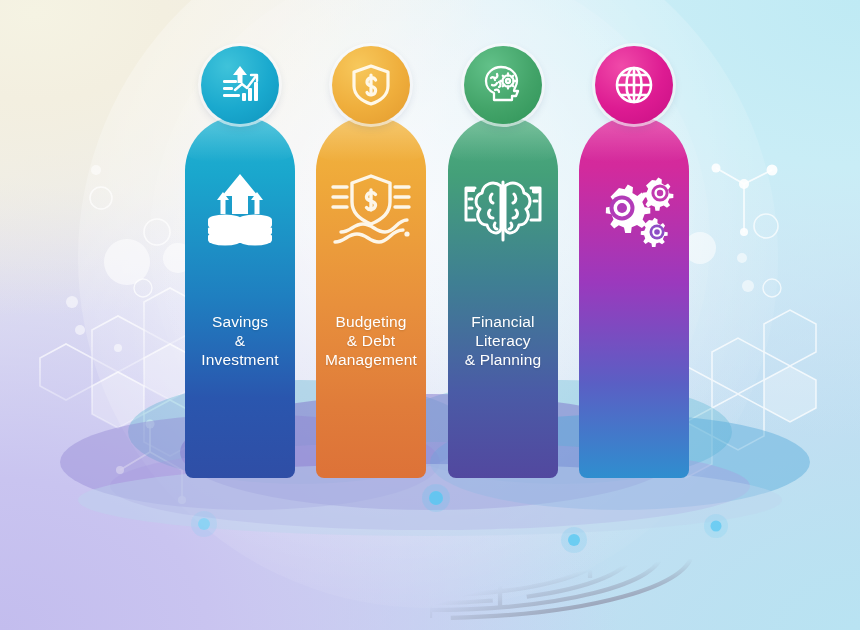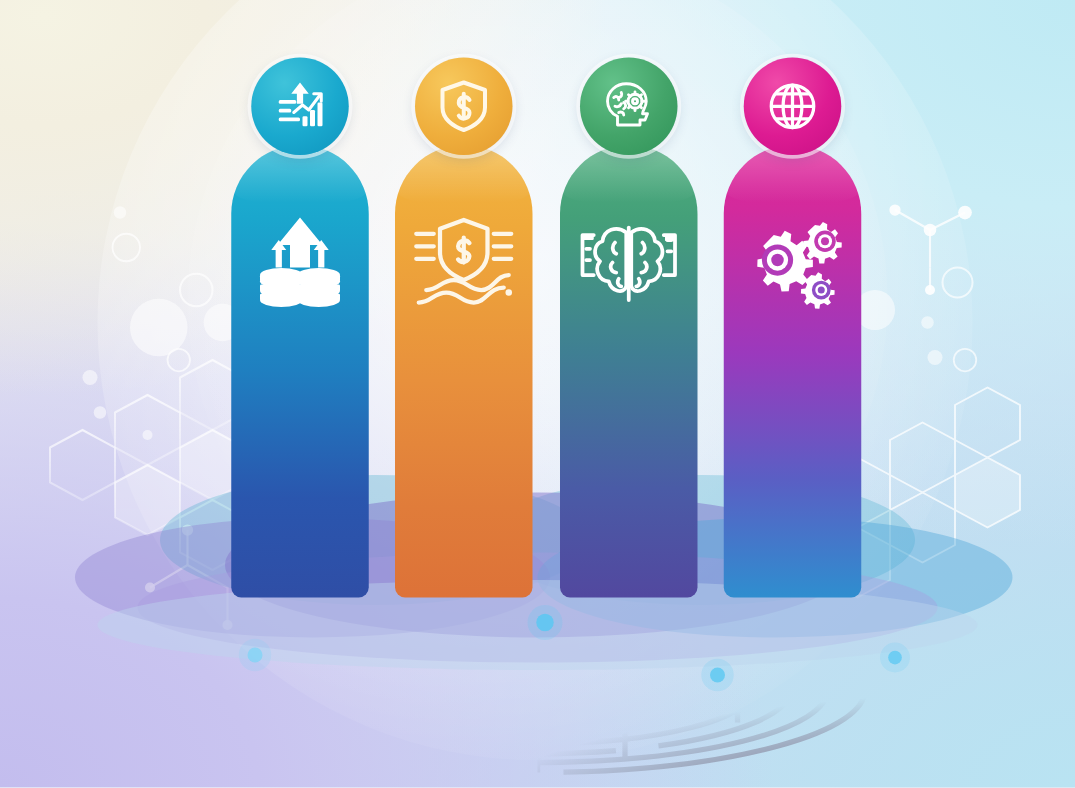--- a/index.html
+++ b/index.html
@@ -193,39 +193,45 @@
             <ellipse cx="57" cy="52" rx="17" ry="5.6"></ellipse>
             <rect x="40" y="52" width="34" height="5" rx="1"></rect>
             <ellipse cx="57" cy="57" rx="17" ry="5.6"></ellipse>
             <rect x="40" y="59.5" width="34" height="5" rx="1"></rect>
             <ellipse cx="57" cy="64.5" rx="17" ry="5.6"></ellipse>
             <rect x="40" y="67" width="34" height="5" rx="1"></rect>
             <ellipse cx="57" cy="72" rx="17" ry="5.6"></ellipse>
           </g>
         </svg>
       </div>
+      <div class="label">Savings
+&amp;
+Investment</div>
     </div>
 
     <div class="pillar p2">
       <div class="body">
           <div class="gloss"></div>
         </div>
       <div class="bigicon">
         <svg width="88" height="88" viewBox="0 0 88 88">
           <g fill="none" stroke="#fdf6e8" stroke-width="3.4" stroke-linecap="round" stroke-linejoin="round">
             <path d="M44 8 L63 15 V34 C63 45 54 52 44 56 C34 52 25 45 25 34 V15 Z"></path>
             <path d="M44 22 v20 M48.5 26.5 a5 5 0 0 0 -9 2.4 c0 5.5 9 3 9 8.2 a5 5 0 0 1 -9 2.4"></path>
             <path d="M6 19 H20 M6 29 H20 M6 39 H20"></path>
             <path d="M68 19 H82 M68 29 H82 M68 39 H82"></path>
             <path d="M8 74 C18 74 20 66 30 66 C40 66 42 74 52 74 C62 74 64 62 76 62"></path>
             <path d="M14 64 C24 64 26 56 36 56 C46 56 48 64 58 64 C68 64 70 52 80 52"></path>
           </g>
           <circle cx="80" cy="66" r="2.6" fill="#fdf6e8"></circle>
         </svg>
       </div>
+      <div class="label">Budgeting
+&amp; Debt
+Management</div>
     </div>
 
     <div class="pillar p3">
       <div class="body">
           <div class="gloss"></div>
         </div>
       <div class="bigicon">
         <svg width="88" height="88" viewBox="0 0 88 88">
           <g fill="none" stroke="#ffffff" stroke-width="3" stroke-linecap="round" stroke-linejoin="round">
             <path d="M42 18 C34 12 24 16 23 25 C16 27 15 37 21 41 C16 47 20 57 28 57 C30 65 40 68 42 61 Z"></path>
@@ -237,20 +243,23 @@
             <path d="M72 20 H81 V52 H72"></path>
             <path d="M10 31 h3 M10 40 h3"></path>
             <path d="M75 24 h3 M75 33 h3"></path>
           </g>
           <g fill="#ffffff">
             <rect x="73" y="20" width="8" height="5" rx="1"></rect>
             <rect x="7" y="20" width="9" height="4" rx="1"></rect>
           </g>
         </svg>
       </div>
+      <div class="label">Financial
+Literacy
+&amp; Planning</div>
     </div>
 
     <div class="pillar p4">
       <div class="body">
           <div class="gloss"></div>
         </div>
       <div class="bigicon">
         <svg width="90" height="88" viewBox="0 0 90 88">
           <g fill="#ffffff">
             <path d="M30 20 l5.6 1.3 3.2-4.7 5.2 2.6 -0.6 5.7 4.9 3.2 4.5-3.5 3.6 4.5 -3.1 4.8 2.3 5.4 5.7 0.4 0 5.8 -5.7 0.8 -2 5.2 3.6 4.5 -4.3 3.9 -4.9-3 -5.3 2.3 -0.7 5.7 -5.8 0.2 -1.2-5.6 -5.2-2.3 -4.6 3.4 -3.9-4.3 3.2-4.8 -2-5.3 -5.7-0.9 0.2-5.8 5.7-0.9 2.2-5.2 -3.4-4.6z"></path>

